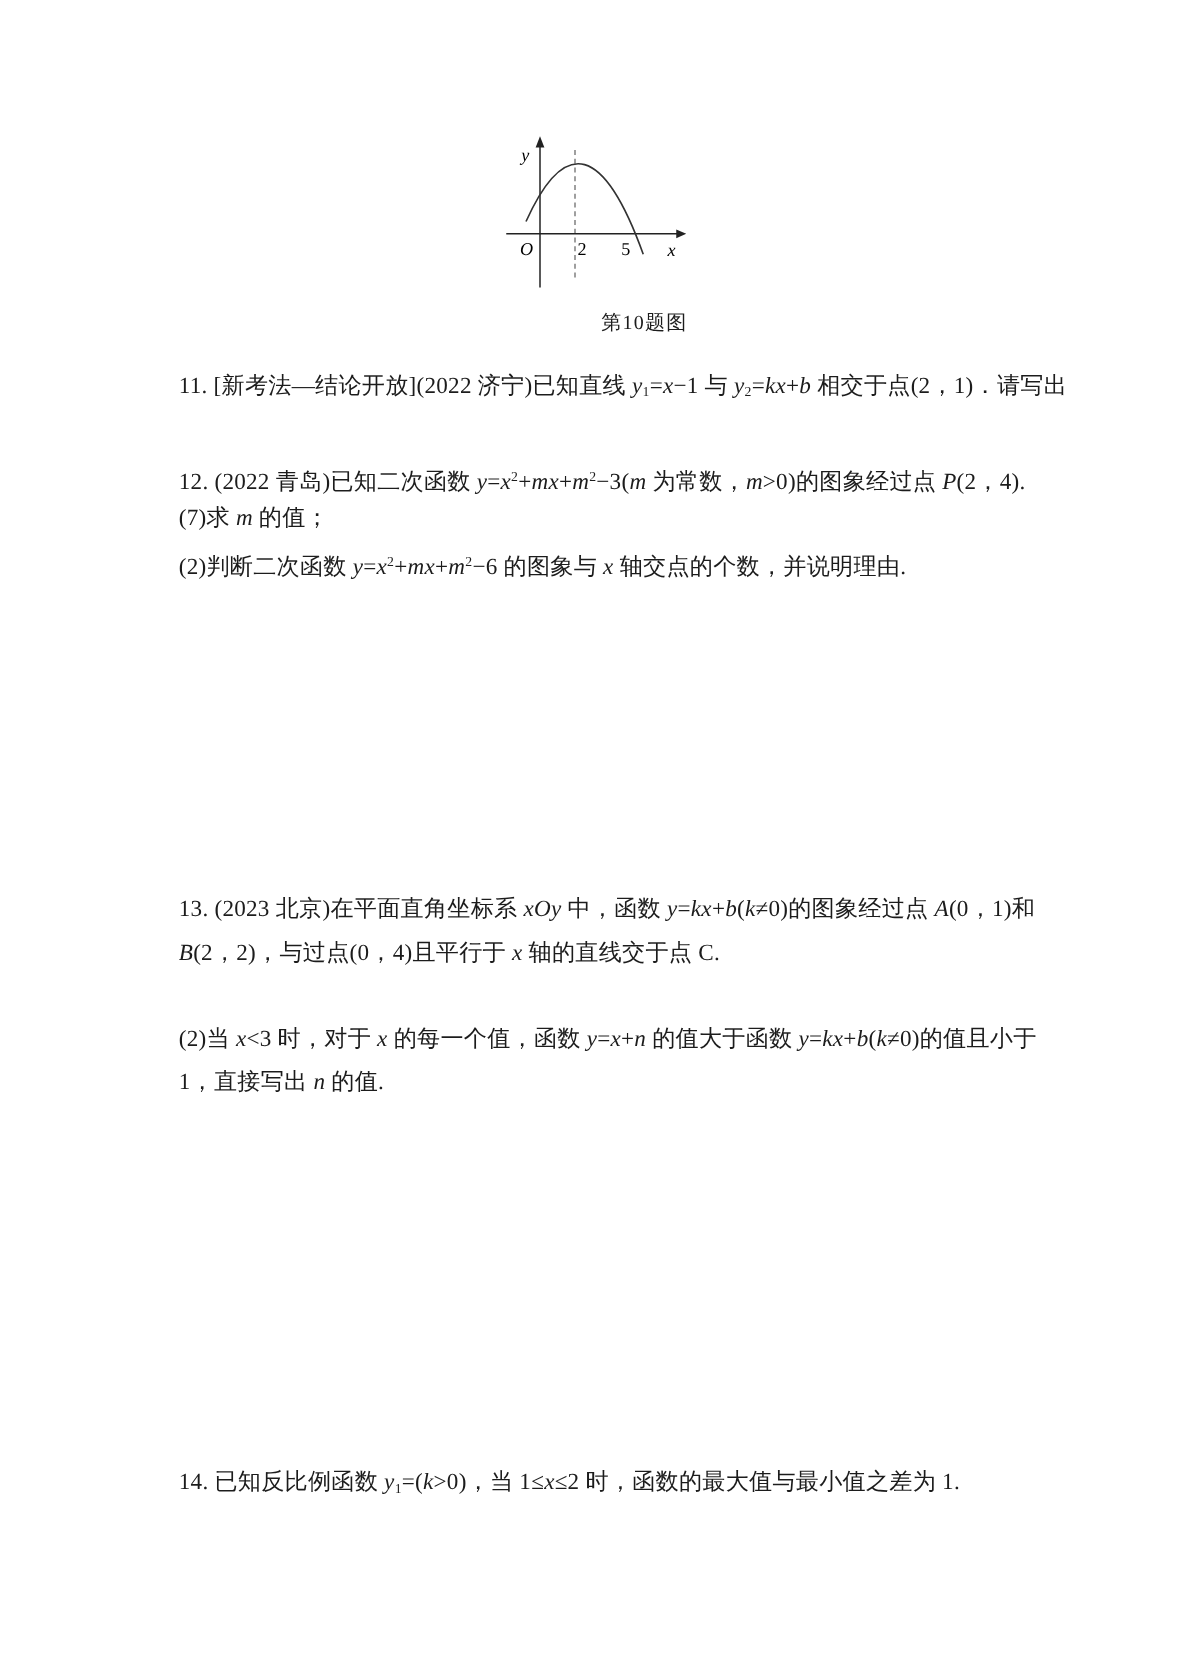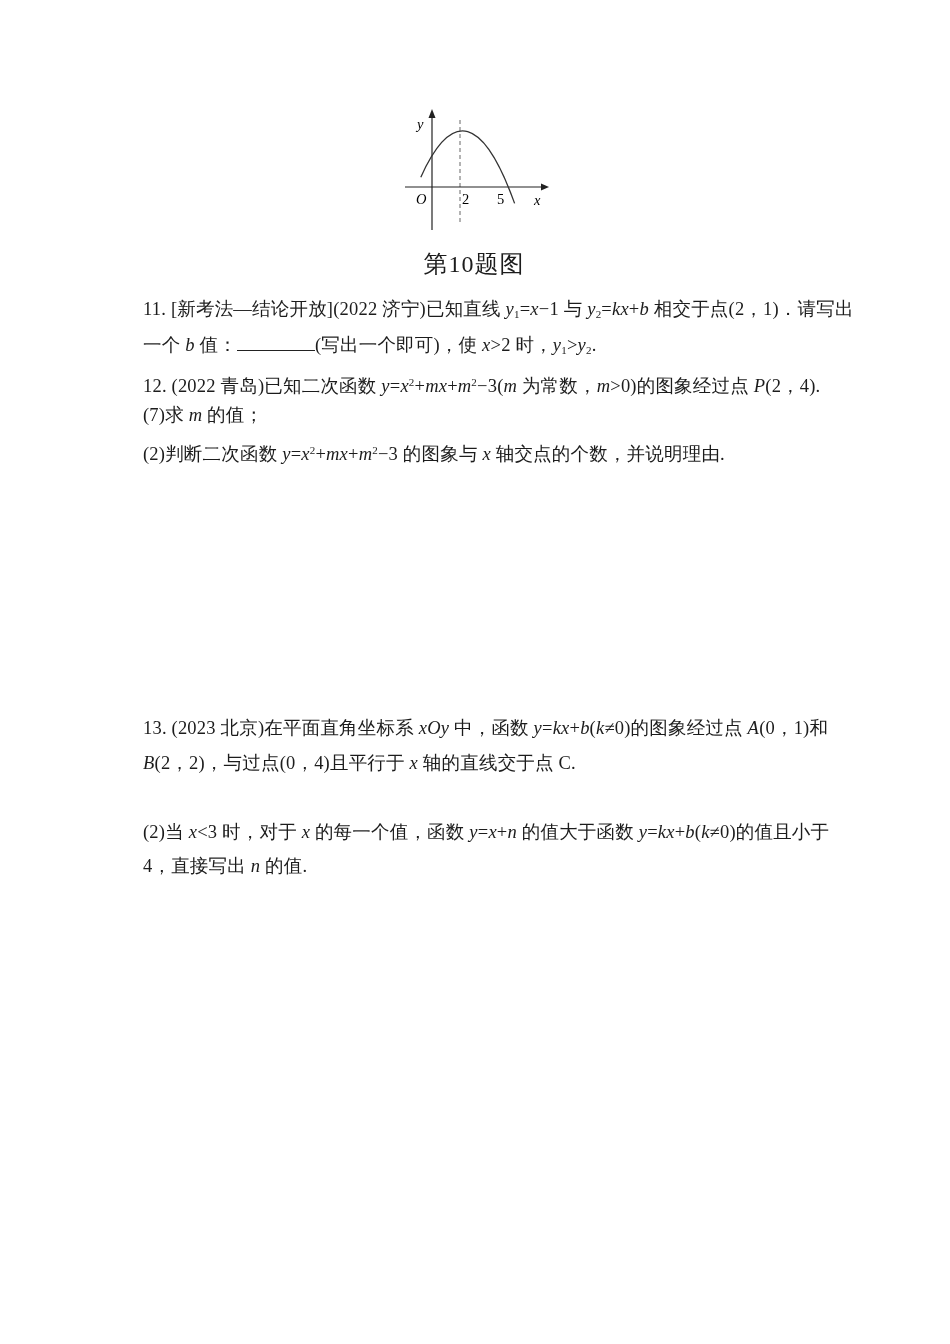--- a/index.html
+++ b/index.html
@@ -31,22 +31,22 @@
     vertical-align:baseline;
   }
   .figure{
     position:absolute;left:398px;top:106px;
     width:152px;height:170px;
   }
   .figure svg{display:block;}
   .caption{
     position:absolute;left:0;top:142px;
     width:152px;
-    text-align:center;
-    font-size:24px;
+    text-align:right;
+    font-size:16px;
     letter-spacing:1px;
   }
   .axis-label{
     font-family:"Liberation Serif","DejaVu Serif",serif;
     font-size:14.5px;
   }
   .ital{font-style:italic;}
 </style>
 </head>
 <body>
@@ -69,25 +69,25 @@
       <text x="19" y="23" class="axis-label ital">y</text>
       <text x="136" y="99" class="axis-label ital">x</text>
       <text x="18" y="98" class="axis-label ital">O</text>
       <text x="64" y="98" class="axis-label">2</text>
       <text x="99" y="98" class="axis-label">5</text>
     </svg>
     <div class="caption">第10题图</div>
   </div>
 
   <div class="tline" style="top:297px"><span>11. </span><span class="b">[新考法—结论开放]</span><span class="b">(2022 济宁)</span><span>已知直线 </span><span class="i">y</span><span class="sub">1</span><span>=</span><span class="i">x</span><span>−1 与 </span><span class="i">y</span><span class="sub">2</span><span>=</span><span class="i">k</span><span class="i">x</span><span>+</span><span class="i">b</span><span> 相交于点(2，1)．请写出</span></div>
-  <div class="tline" style="top:331px"><span>一个 </span><span class="i">b</span><span> 值：</span><span class="blank"></span><span>(写出一个即可)，使 </span><span class="i">x</span><span>&gt;2 时，</span><span class="i">y</span><span class="sub">1</span><span>&gt;</span><span class="i">y</span><span class="sub">2</span><span>.</span></div>
 
   <div class="tline" style="top:370px"><span>12. </span><span class="b">(2022 青岛)</span><span>已知二次函数 </span><span class="i">y</span><span>=</span><span class="i">x</span><span class="sup">2</span><span>+</span><span class="i">m</span><span class="i">x</span><span>+</span><span class="i">m</span><span class="sup">2</span><span>−3(</span><span class="i">m</span><span> 为常数，</span><span class="i">m</span><span>&gt;0)的图象经过点 </span><span class="i">P</span><span>(2，4).</span></div>
   <div class="tline" style="top:403px"><span>(7)求 </span><span class="i">m</span><span> 的值；</span></div>
-  <div class="tline" style="top:438px"><span>(2)判断二次函数 </span><span class="i">y</span><span>=</span><span class="i">x</span><span class="sup">2</span><span>+</span><span class="i">m</span><span class="i">x</span><span>+</span><span class="i">m</span><span class="sup">2</span><span>−3 的图象与 </span><span class="i">x</span><span> 轴交点的个数，并说明理由.</span></div>
+  <div class="tline" style="top:438px"><span>(2)判断二次函数 </span><span class="i">y</span><span>=</span><span class="i">x</span><span class="sup">2</span><span>+</span><span class="i">m</span><span class="i">x</span><span>+</span><span class="i">m</span><span class="sup">2</span><span>−6 的图象与 </span><span class="i">x</span><span> 轴交点的个数，并说明理由.</span></div>
 
   <div class="tline" style="top:716px"><span>13. </span><span class="b">(2023 北京)</span><span>在平面直角坐标系 </span><span class="i">x</span><span class="i">O</span><span class="i">y</span><span> 中，函数 </span><span class="i">y</span><span>=</span><span class="i">k</span><span class="i">x</span><span>+</span><span class="i">b</span><span>(</span><span class="i">k</span><span>≠0)的图象经过点 </span><span class="i">A</span><span>(0，1)和</span></div>
   <div class="tline" style="top:751px"><span class="i">B</span><span>(2，2)，与过点(0，4)且平行于 </span><span class="i">x</span><span> 轴的直线交于点 C.</span></div>
   <div class="tline" style="top:820px"><span>(2)当 </span><span class="i">x</span><span>&lt;3 时，对于 </span><span class="i">x</span><span> 的每一个值，函数 </span><span class="i">y</span><span>=</span><span class="i">x</span><span>+</span><span class="i">n</span><span> 的值大于函数 </span><span class="i">y</span><span>=</span><span class="i">k</span><span class="i">x</span><span>+</span><span class="i">b</span><span>(</span><span class="i">k</span><span>≠0)的值且小于</span></div>
-  <div class="tline" style="top:854px"><span>4，直接写出 </span><span class="i">n</span><span> 的值.</span></div>
+  <div class="tline" style="top:854px"><span>1，直接写出 </span><span class="i">n</span><span> 的值.</span></div>
 
+  <div class="tline" style="top:1174px"><span>14. 已知反比例函数 </span><span class="i">y</span><span class="sub">1</span><span>=(</span><span class="i">k</span><span>&gt;0)，当 1≤</span><span class="i">x</span><span>≤2 时，函数的最大值与最小值之差为 1.</span></div>
 
 </div>
 
 </body></html>

